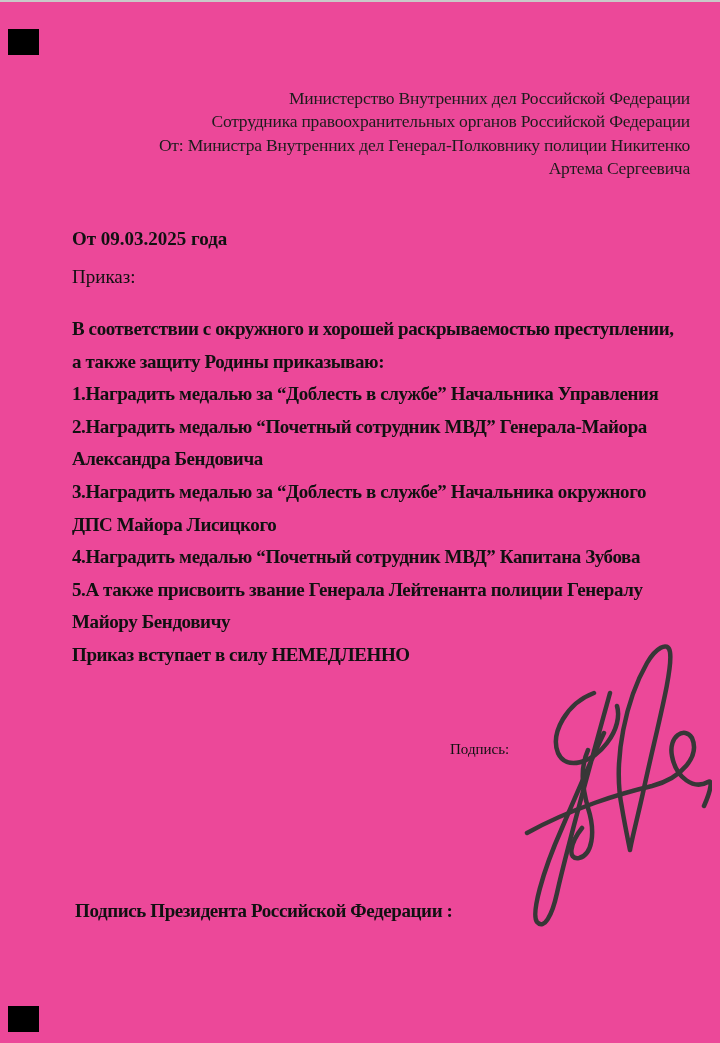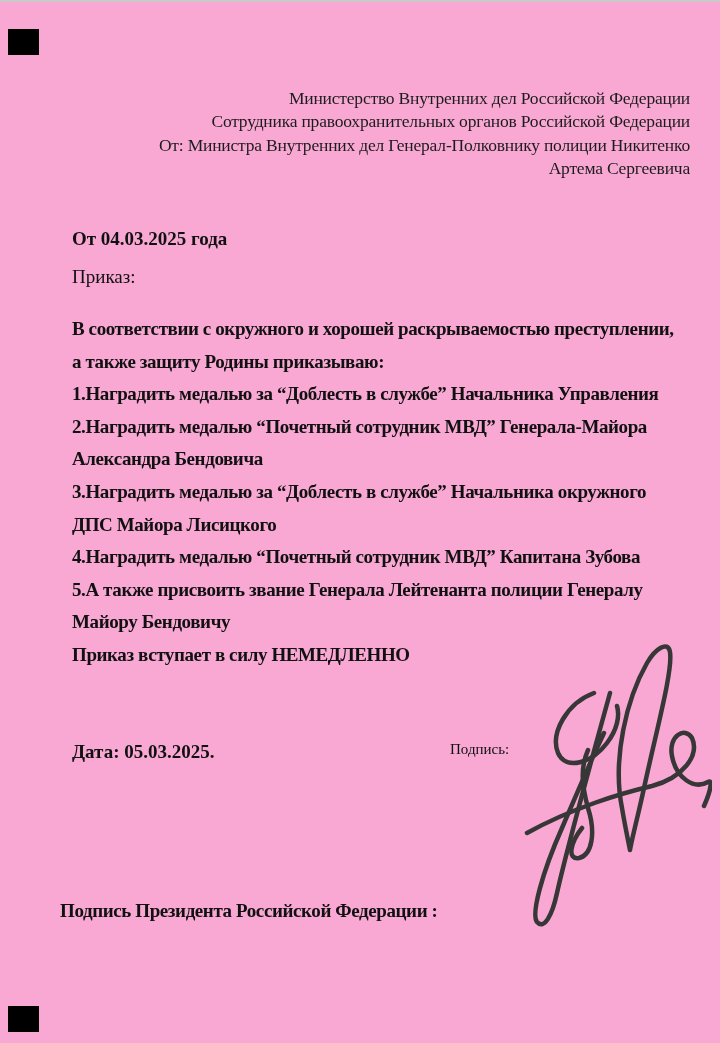--- a/index.html
+++ b/index.html
@@ -1,20 +1,20 @@
 <!DOCTYPE html>
 <html><head>
 <meta charset="utf-8">
 <style>
   html, body { margin: 0; padding: 0; background: #ffffff; }
   .page {
     position: relative;
     width: 720px;
     height: 1043px;
-    background: #f9a8d4;
+    background: #ec4899;
     overflow: hidden;
     font-family: "Liberation Serif", "DejaVu Serif", serif;
     color: #111111;
   }
   .page-top-edge {
     position: absolute;
     top: 0; left: 0;
     width: 720px; height: 2px;
     background: #c9c9c9;
   }
@@ -76,21 +76,21 @@
   }
   .footer-sign-label {
     position: absolute;
     top: 741px; left: 450px;
     font-size: 15px;
     font-weight: 400;
     white-space: nowrap;
   }
   .president-line {
     position: absolute;
-    top: 900px; left: 60px;
+    top: 900px; left: 75px;
     font-size: 19px;
     font-weight: 700;
     letter-spacing: -0.4px;
     white-space: nowrap;
   }
 
   .signature {
     position: absolute;
     top: 638px; left: 522px;
     width: 190px; height: 300px;
@@ -113,38 +113,37 @@
   <div class="corner-mark top"></div>
   <div class="corner-mark bottom"></div>
 
   <div class="doc-header">
     <div>Министерство Внутренних дел Российской Федерации</div>
     <div>Сотрудника правоохранительных органов Российской Федерации</div>
     <div>От: Министра Внутренних дел Генерал-Полковнику полиции Никитенко</div>
     <div>Артема Сергеевича</div>
   </div>
 
-  <div class="order-date">От 04.03.2025 года</div>
+  <div class="order-date">От 09.03.2025 года</div>
   <div class="order-label">Приказ:</div>
 
   <div class="order-body">
     <div class="line">В соответствии с окружного и хорошей раскрываемостью преступлении,</div>
     <div class="line">а также защиту Родины приказываю:</div>
     <div class="line">1.Наградить медалью за “Доблесть в службе” Начальника Управления</div>
     <div class="line">2.Наградить медалью “Почетный сотрудник МВД” Генерала-Майора</div>
     <div class="line">Александра Бендовича</div>
     <div class="line">3.Наградить медалью за “Доблесть в службе” Начальника окружного</div>
     <div class="line">ДПС Майора Лисицкого</div>
     <div class="line">4.Наградить медалью “Почетный сотрудник МВД” Капитана Зубова</div>
     <div class="line">5.А также присвоить звание Генерала Лейтенанта полиции Генералу</div>
     <div class="line">Майору Бендовичу</div>
     <div class="line">Приказ вступает в силу НЕМЕДЛЕННО</div>
   </div>
 
-  <div class="footer-date">Дата: 05.03.2025.</div>
   <div class="footer-sign-label">Подпись:</div>
 
   <div class="signature">
     <svg viewBox="0 0 190 300" xmlns="http://www.w3.org/2000/svg" aria-hidden="true">
       <path d="M 108,212 C 110,200 116,178 122,150 C 135,90 151,32 148,14 C 146,2 133,11 125,25 C 105,60 90,120 100,170 C 103,188 106,202 108,212"></path>
       <path d="M 95,68 C 98,78 95,92 85,105 C 70,125 44,133 36,115 C 28,95 45,65 72,55"></path>
       <path d="M 88,55 C 70,120 45,210 35,255 C 30,278 22,292 15,284 C 9,276 20,235 40,190 C 55,155 70,120 82,95"></path>
       <path d="M 5,195 C 50,170 100,155 130,148 C 160,140 178,118 170,100 C 163,88 146,98 150,118 C 154,140 172,152 186,144 C 190,141 190,150 182,168"></path>
       <path d="M 66,112 C 58,130 60,148 66,170 C 74,195 70,217 57,220 C 45,222 48,205 60,190"></path>
     </svg>

